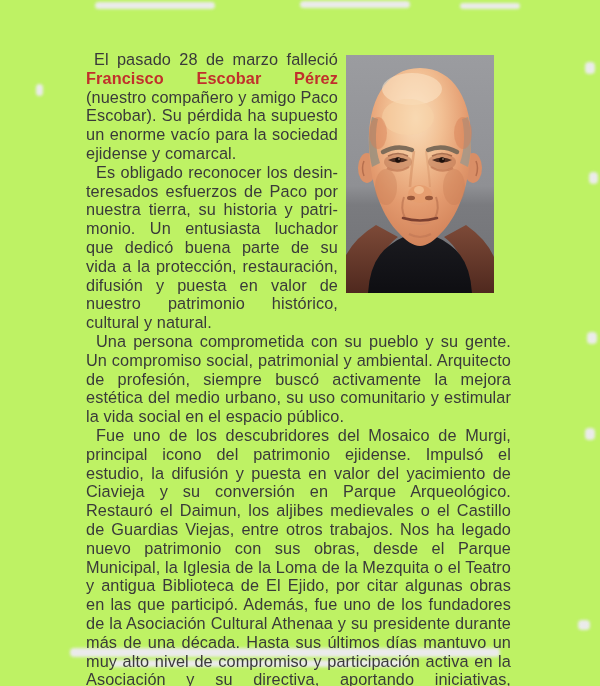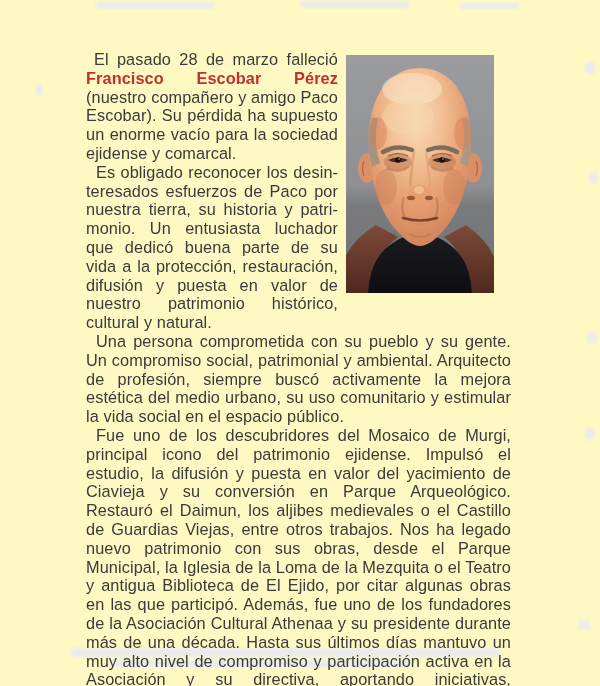--- a/index.html
+++ b/index.html
@@ -1,19 +1,19 @@
 <!DOCTYPE html>
 <html lang="es"><head>
 <meta charset="utf-8">
 <style>
   html,body{margin:0;padding:0;background:#ffffff;}
   .page{
     position:relative;
     width:600px;height:686px;
-    background:#fef9c3;
+    background:#bef264;
     overflow:hidden;
     font-family:"Liberation Sans","DejaVu Sans",sans-serif;
     color:#3a3a3a;
   }
   .article{
     position:absolute;
     left:86px;top:50px;width:425px;
     font-size:16.3px;
     line-height:18.8px;
     text-align:justify;

